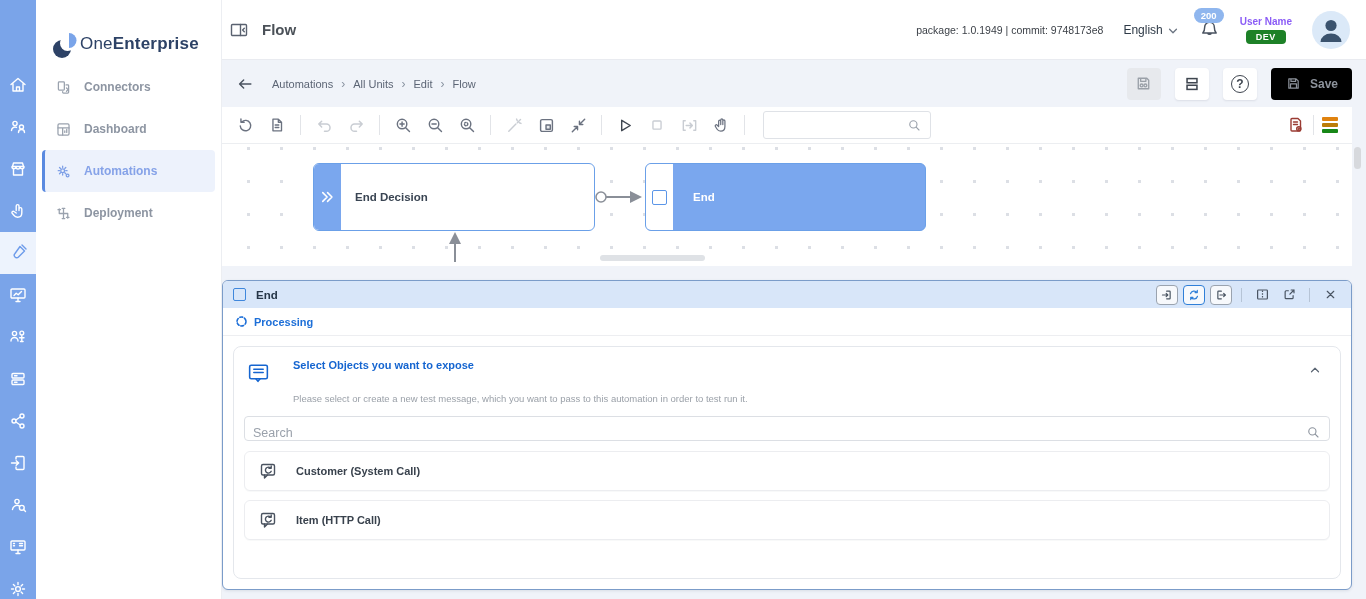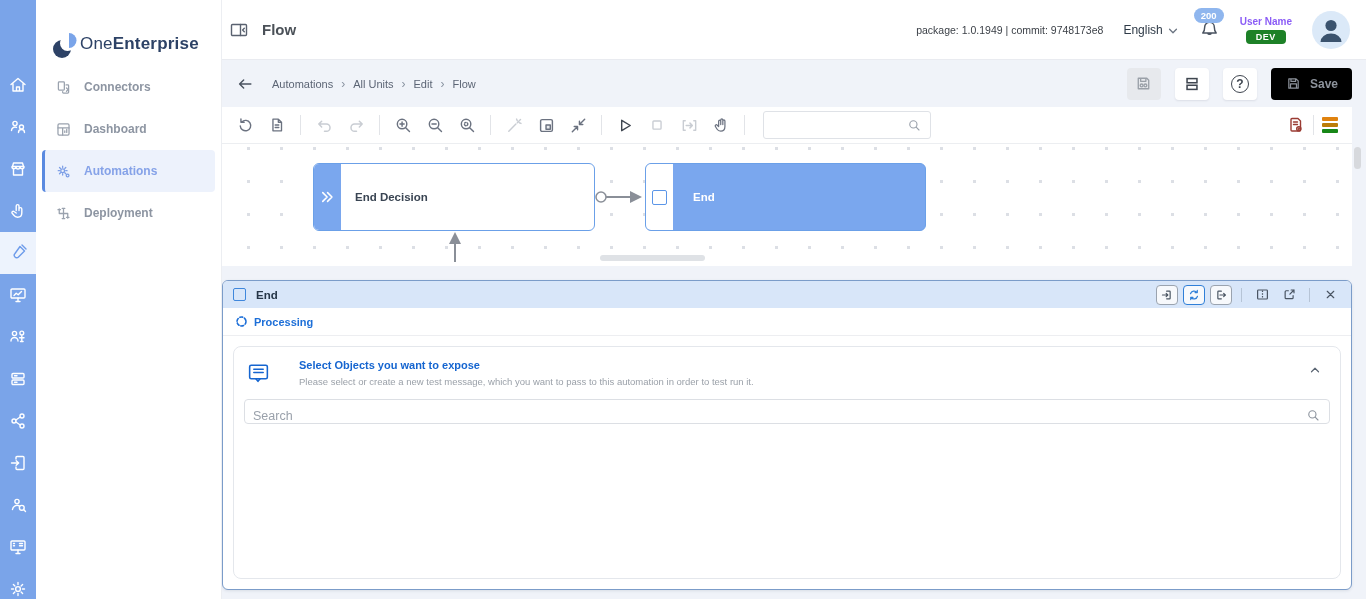--- a/index.html
+++ b/index.html
@@ -83,24 +83,24 @@
   .panel-hdr-right { margin-left:auto; display:flex; align-items:center; gap:5px; }
   .phbtn { width:22px; height:20px; border:1px solid #9aa3af; border-radius:4px; background:#f7f9fc; display:flex; align-items:center; justify-content:center; color:#4a5563; cursor:pointer; }
   .phbtn.active-sync { border-color:#2f7fd8; color:#2f7fd8; }
   .phicon { width:22px; height:20px; display:flex; align-items:center; justify-content:center; color:#4a5563; cursor:pointer; }
   .pdiv { width:1px; height:14px; background:#b6c4d6; margin:0 4px; }
   .proc-row { display:flex; align-items:flex-end; gap:6px; padding:7px 12px; border-bottom:1px solid #edeef1; color:#1d6fd8; font-size:11px; font-weight:600; flex:0 0 auto; }
   .tabs-row { display:flex; align-items:flex-end; border-bottom:1px solid #e6e8ec; padding:0 8px; height:31px; flex:0 0 auto; }
   .tab { display:flex; align-items:center; gap:7px; color:#1d6fd8; font-size:11px; font-weight:600; padding:0 8px 8px 8px; border-bottom:2px solid #1d6fd8; margin-bottom:-1px; cursor:pointer; }
   .panel-body { flex:1; padding:10px; }
   .section-box { border:1px solid #e4e7ec; border-radius:8px; height:100%; display:flex; flex-direction:column; }
-  .sec-hdr { display:flex; gap:28px; padding:12px 14px 8px 12px; }
+  .sec-hdr { display:flex; gap:22px; padding:12px 14px 8px 12px; }
   .sec-icon { color:#1565d0; flex:0 0 auto; margin-top:2px; }
   .sec-title { font-size:11px; font-weight:700; color:#1565d0; }
-  .sec-sub { font-size:9.5px; color:#9ba1a9; margin-top:5px; }
+  .sec-sub { font-size:9.5px; color:#9ba1a9; margin-top:22px; }
   .sec-collapse { margin-left:auto; color:#5a6472; cursor:pointer; padding:4px; }
   .sec-search { margin:4px 10px 0 10px; height:25px; border:1px solid #dcdfe4; border-radius:4px; display:flex; align-items:flex-end; padding:0 8px; color:#8d949e; }
   .sec-search input { border:none; outline:none; flex:1; font-size:12.5px; font-family:inherit; color:#3c4450; min-width:0; }
   .sec-search input::placeholder, .tool-search input::placeholder { color:#9aa1ab; }
   .obj-list { display:flex; flex-direction:column; gap:9px; margin:10px 10px 12px 10px; }
   .obj-row { height:40px; border:1px solid #ecedf0; border-radius:6px; display:flex; align-items:center; gap:18px; padding-left:13px; background:#fff; cursor:pointer; box-shadow:0 1px 1px rgba(40,50,70,.03); }
   .obj-label { font-size:11px; font-weight:600; color:#39424d; }
   .obj-icon { color:#4a5360; }
 
   
@@ -584,19 +584,41 @@
           </div>
           <div class="sec-search">
             <input value="" placeholder="Search" style="">
             <span>
                 <svg width="15" height="15" viewBox="0 0 20 20" fill="none" stroke="currentColor" stroke-width="1.5" stroke-linecap="round">
                   <circle cx="8.5" cy="8.5" r="4.8"></circle>
                   <path d="M12.2 12.2 L16 16"></path>
                 </svg>
               </span>
           </div>
+          <div class="obj-list">
+            <div class="obj-row">
+              <span class="obj-icon">
+                  <svg width="20" height="20" viewBox="0 0 20 20" fill="none" stroke="currentColor" stroke-width="1.4" stroke-linecap="round" stroke-linejoin="round">
+                    <rect x="3.5" y="3.5" width="13" height="10.5" rx="1.5"></rect>
+                    <path d="M6.5 14 v3 l3 -3"></path>
+                    <path d="M12.6 7 a3 3 0 1 0 .6 3.3 M13.2 4.9 v2.3 h-2.3"></path>
+                  </svg>
+                </span>
+              <span class="obj-label">Customer (System Call)</span>
+            </div>
+            <div class="obj-row">
+              <span class="obj-icon">
+                  <svg width="20" height="20" viewBox="0 0 20 20" fill="none" stroke="currentColor" stroke-width="1.4" stroke-linecap="round" stroke-linejoin="round">
+                    <rect x="3.5" y="3.5" width="13" height="10.5" rx="1.5"></rect>
+                    <path d="M6.5 14 v3 l3 -3"></path>
+                    <path d="M12.6 7 a3 3 0 1 0 .6 3.3 M13.2 4.9 v2.3 h-2.3"></path>
+                  </svg>
+                </span>
+              <span class="obj-label">Item (HTTP Call)</span>
+            </div>
+          </div>
         </div>
       </div>
     </div>
   </div>
 
   <div class="vscroll"></div>
 </div>
 
 </body></html>

